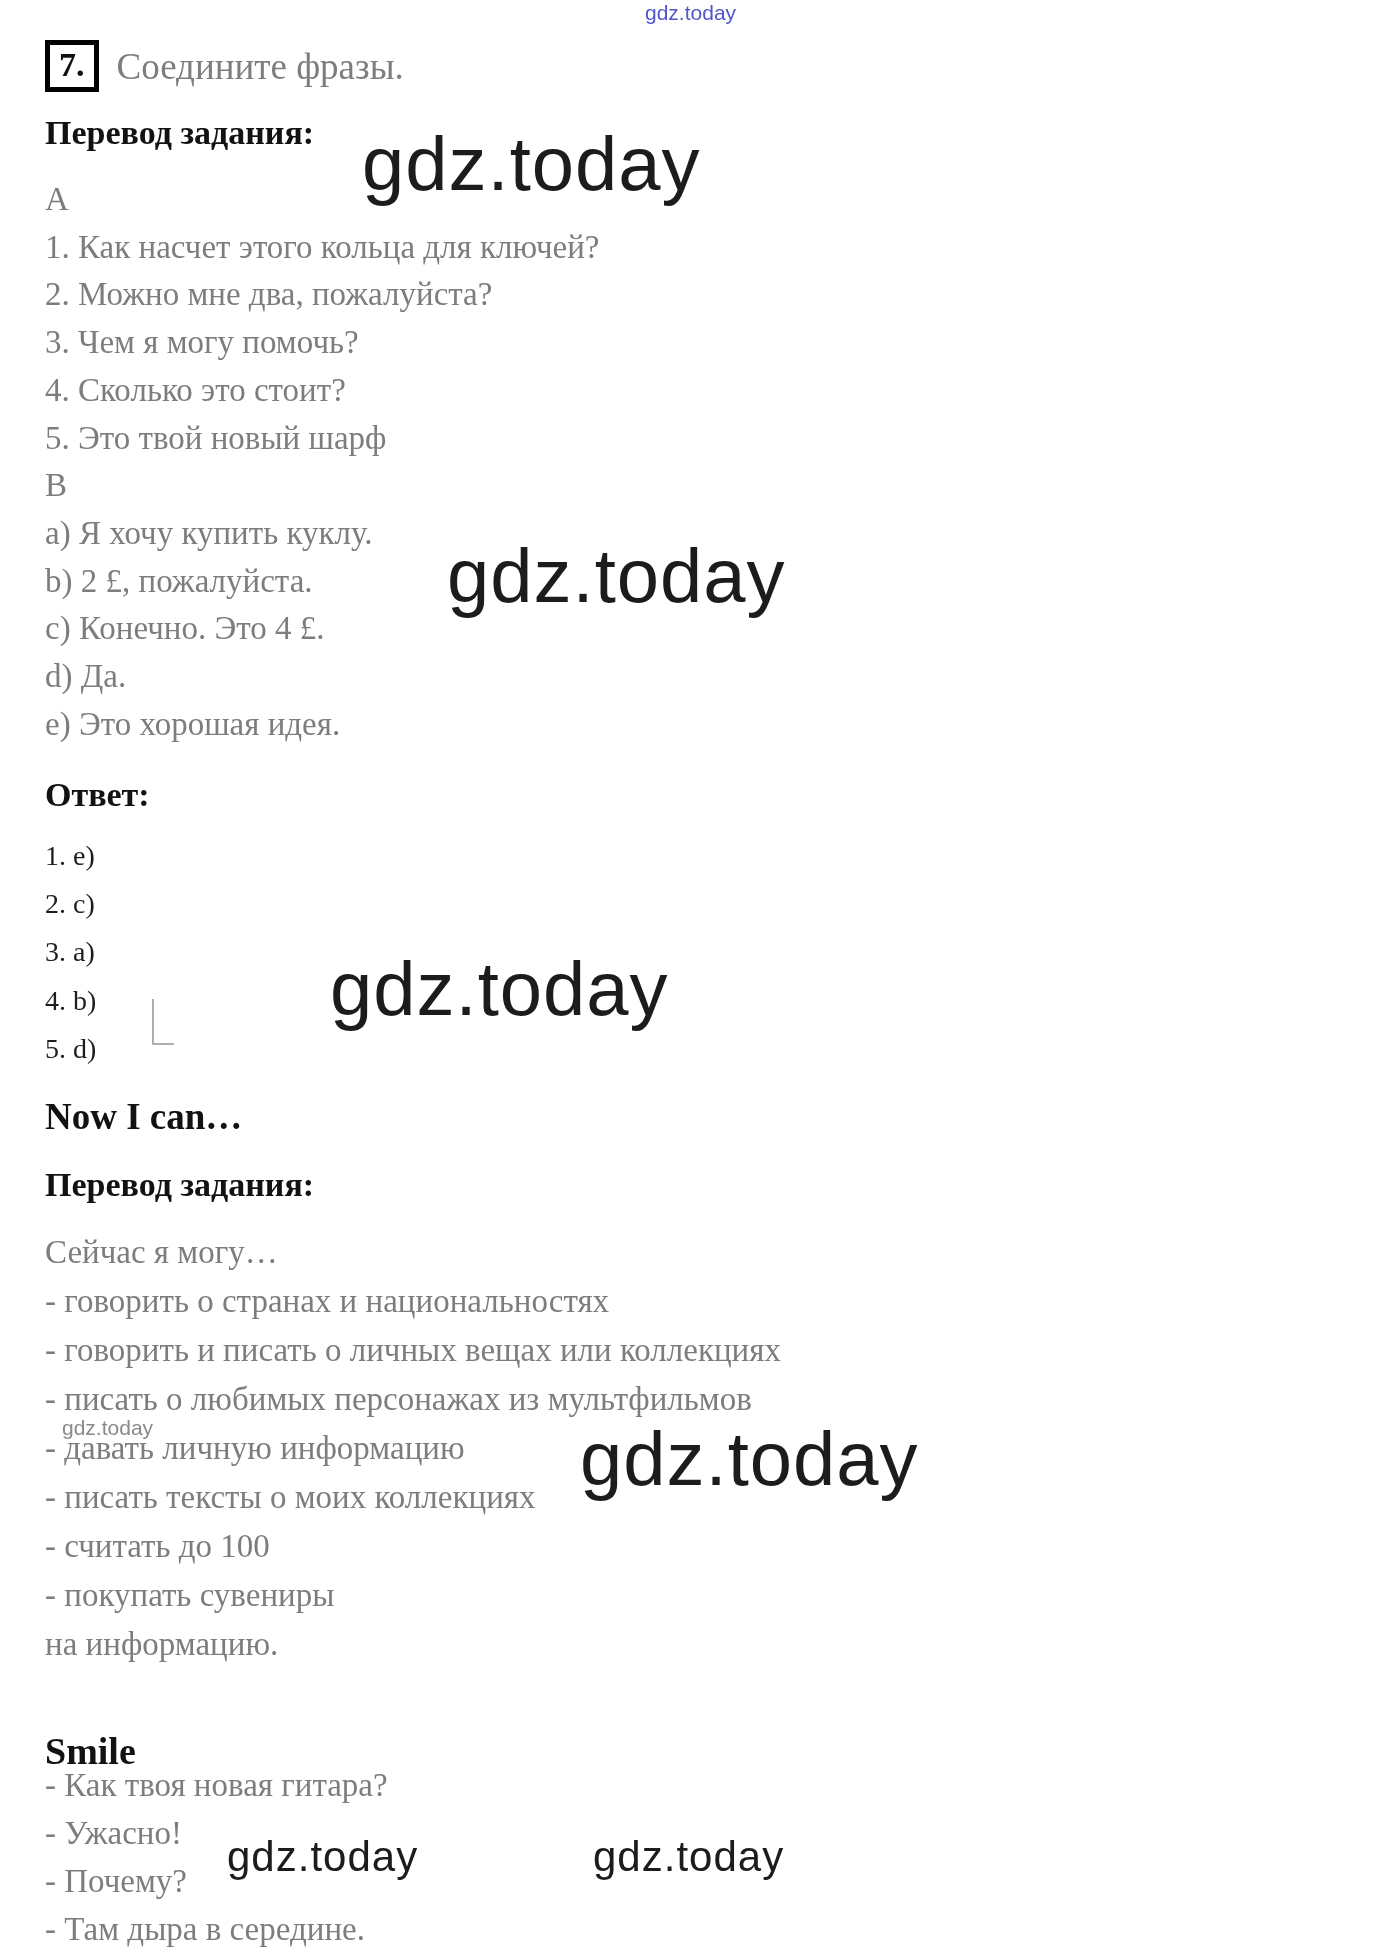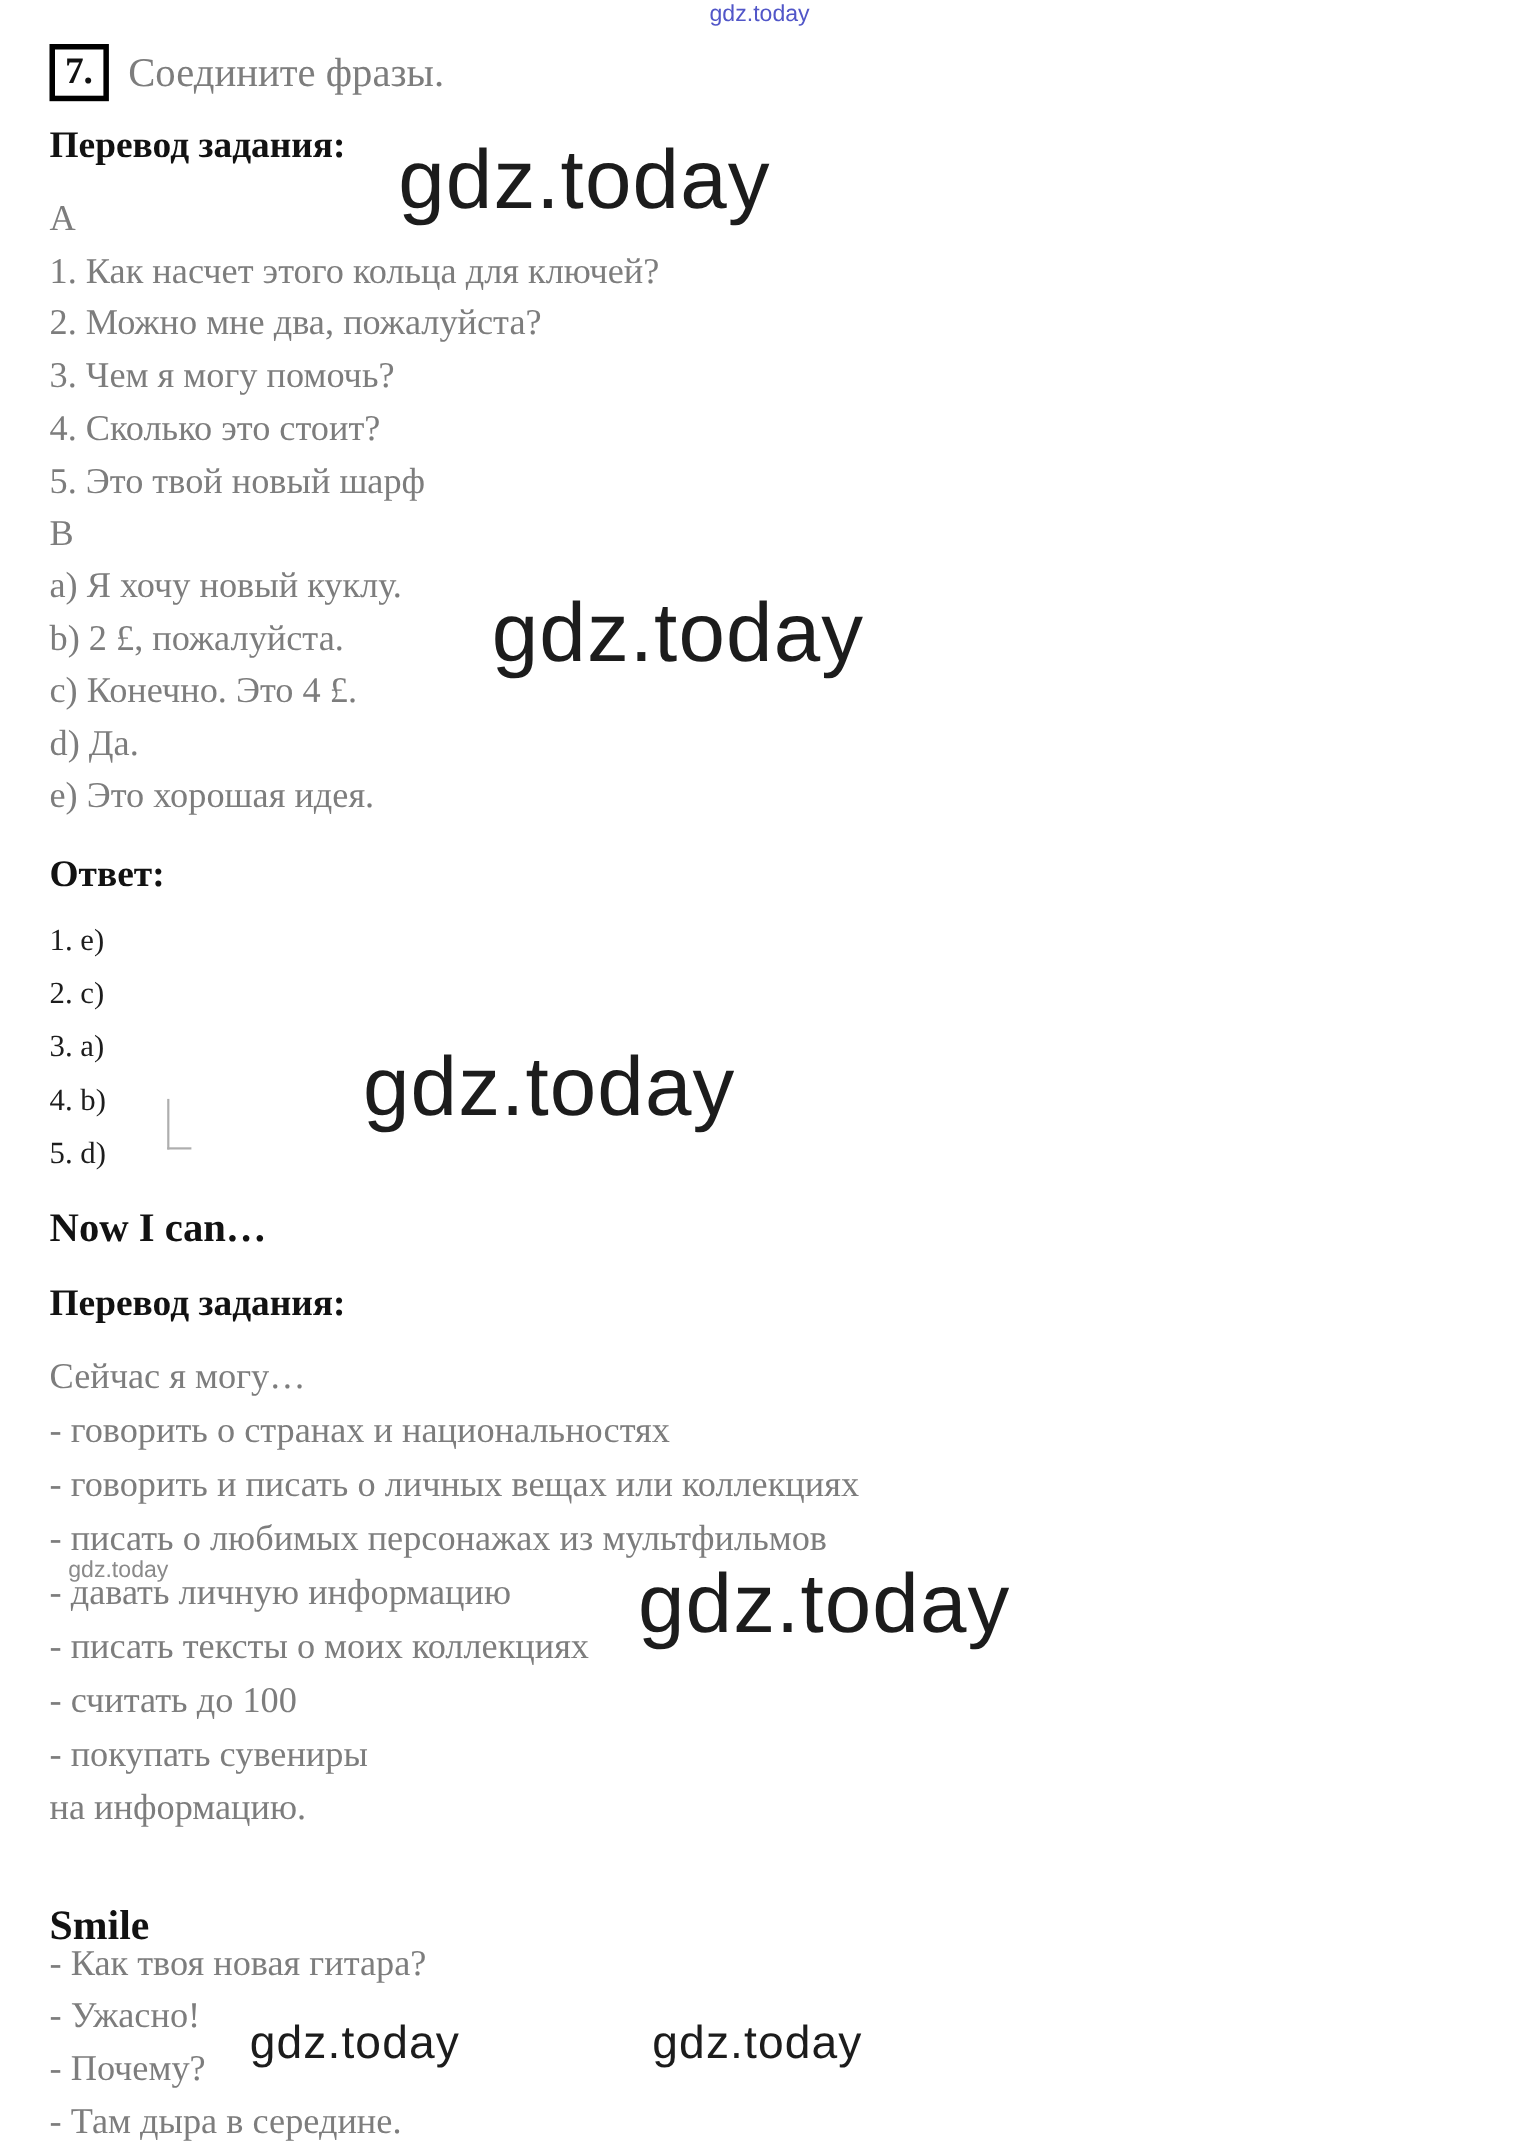--- a/index.html
+++ b/index.html
@@ -114,21 +114,21 @@
   <div class="h h-perevod1">Перевод задания:</div>
 
   <div class="tblock list-ab">
     <div>A</div>
     <div>1. Как насчет этого кольца для ключей?</div>
     <div>2. Можно мне два, пожалуйста?</div>
     <div>3. Чем я могу помочь?</div>
     <div>4. Сколько это стоит?</div>
     <div>5. Это твой новый шарф</div>
     <div>B</div>
-    <div>a) Я хочу новый куклу.</div>
+    <div>a) Я хочу купить куклу.</div>
     <div>b) 2 £, пожалуйста.</div>
     <div>c) Конечно. Это 4 £.</div>
     <div>d) Да.</div>
     <div>e) Это хорошая идея.</div>
   </div>
 
   <div class="h h-otvet">Ответ:</div>
 
   <div class="tblock answers">
     <div>1. e)</div>

